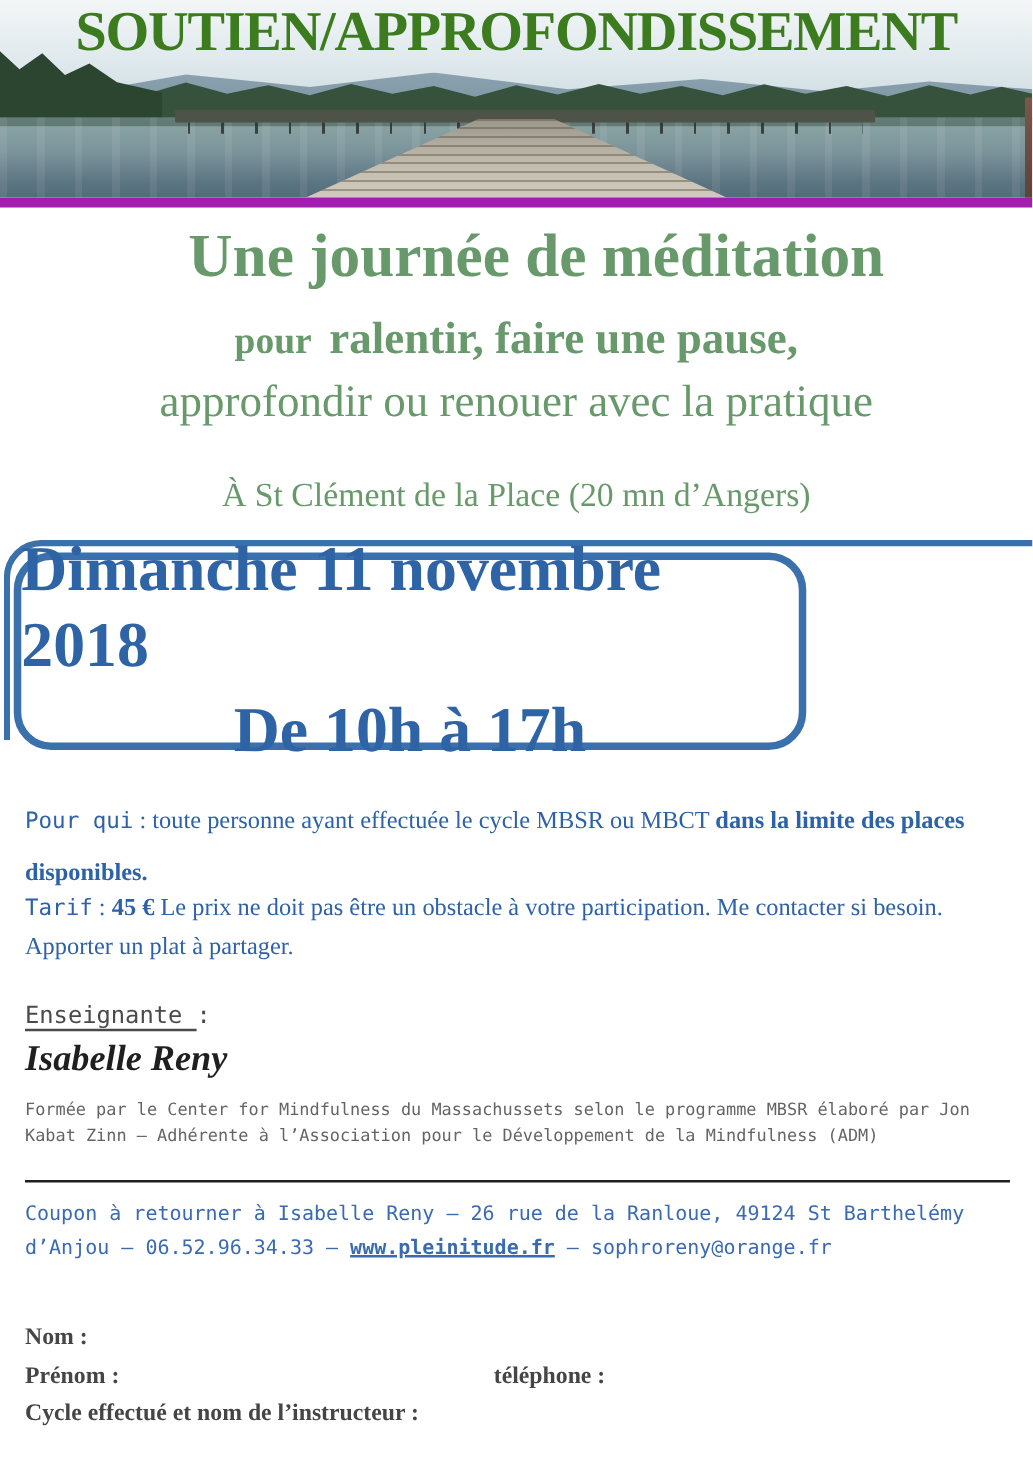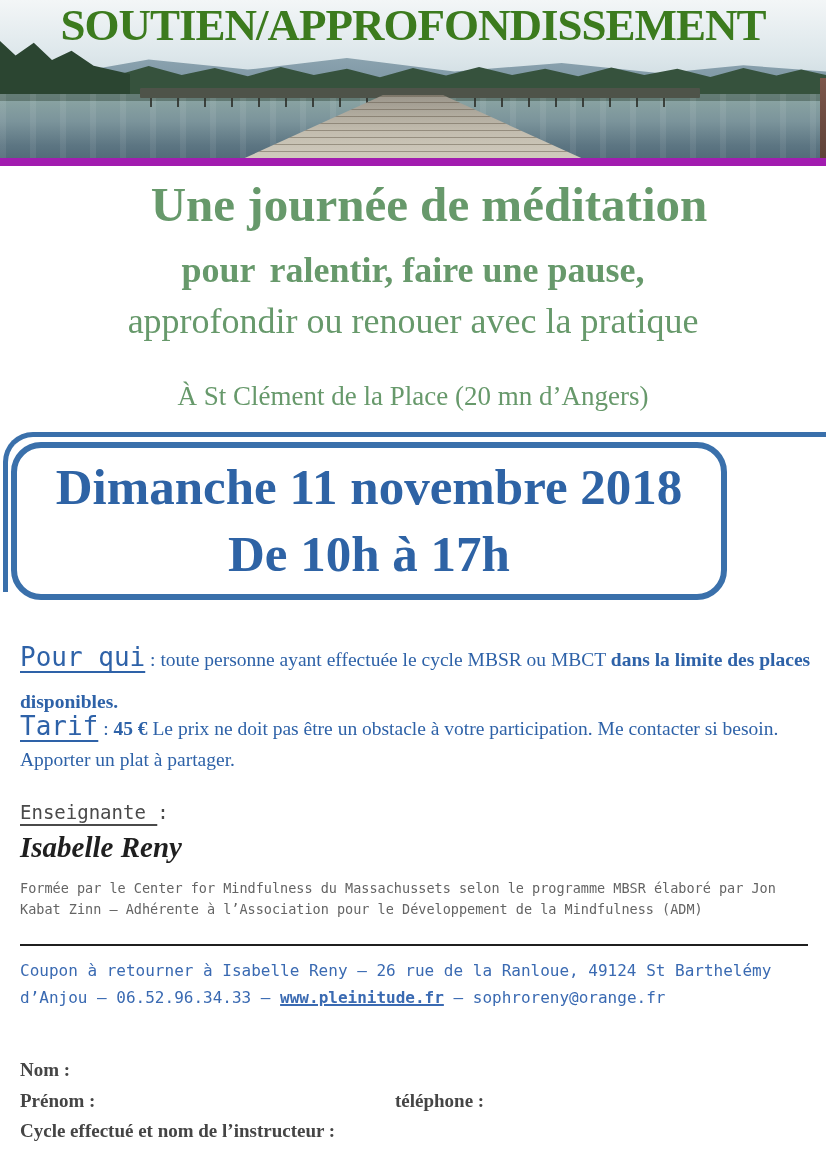--- a/index.html
+++ b/index.html
@@ -33,38 +33,38 @@
   .right-post { position:absolute; right:0; top:78px; width:6px; height:88px;
          background:linear-gradient(180deg,#7c564a,#5d4037); }
   .header-title { position:absolute; left:0; top:0; width:100%; text-align:center; white-space:nowrap;
          font-weight:bold; font-size:45px; letter-spacing:-1px; color:#3c7b1e; line-height:1.15; }
 
   
   .intro-title { position:absolute; left:0; top:176px; width:100%; text-align:center;
          font-weight:bold; font-size:49px; color:#67996b;margin-left:16px; }
   .intro-line2 { position:absolute; left:0; top:249px; width:100%; text-align:center;
          font-weight:bold; color:#67996b; font-size:36px; }
-  .intro-line2 .small { font-size:36px; margin-right:14px; }
+  .intro-line2 .small { font-size:30px; margin-right:14px; }
   .intro-line3 { position:absolute; left:0; top:300px; width:100%; text-align:center;
          font-weight:normal; font-size:36px; color:#67996b; }
   .location { position:absolute; left:0; top:381px; width:100%; text-align:center;
          font-size:27px; color:#67996b; }
 
   
   .box-outer { position:absolute; left:3px; top:432px; width:840px; height:160px;
          border-top:5px solid #3a70ab; border-left:5px solid #3a70ab; border-top-left-radius:30px; }
-  .box-main { position:absolute; left:11px; top:442px; width:716px; height:158px;
+  .box-main { position:absolute; left:11px; top:442px; width:634px; height:158px;
          border:6px solid #3a70ab; border-radius:30px; background:#fff;
          display:flex; flex-direction:column; align-items:center; justify-content:center; row-gap:6px; }
   .box-main .line { font-weight:bold; font-size:51px; color:#2e63a5; line-height:1.2; }
   .para { position:absolute; left:20px; width:792px; color:#2e62a8; font-size:19.5px; }
   .pour-qui { top:636px; line-height:42px; }
   .tarif { top:711px; line-height:31px; }
-  .hand-label { font-family:"DejaVu Sans Mono", monospace; font-size:26px;
-         text-decoration:underline; text-decoration-thickness:2px; text-underline-offset:5px; }
+  .hand-label { font-family:"DejaVu Sans Mono", monospace; font-size:18px;
+         text-decoration-thickness:2px; text-underline-offset:5px; }
   .b { font-weight:bold; }
 
   
   .teacher { position:absolute; left:20px; top:801px; width:780px; }
   .teacher-label { font-family:"DejaVu Sans Mono", monospace; font-size:19px; color:#4a4a4a;
          text-decoration:underline; text-decoration-thickness:1.5px; text-underline-offset:5px; }
   .teacher-colon { font-family:"DejaVu Sans Mono", monospace; font-size:19px; color:#4a4a4a; }
   .teacher-name { margin-top:8px; font-weight:bold; font-style:italic; font-size:29px; color:#1f1f1f; }
   .teacher-bio { margin-top:14px; font-family:"DejaVu Sans Mono", monospace; font-size:13.5px;
          color:#646464; line-height:21px; }

